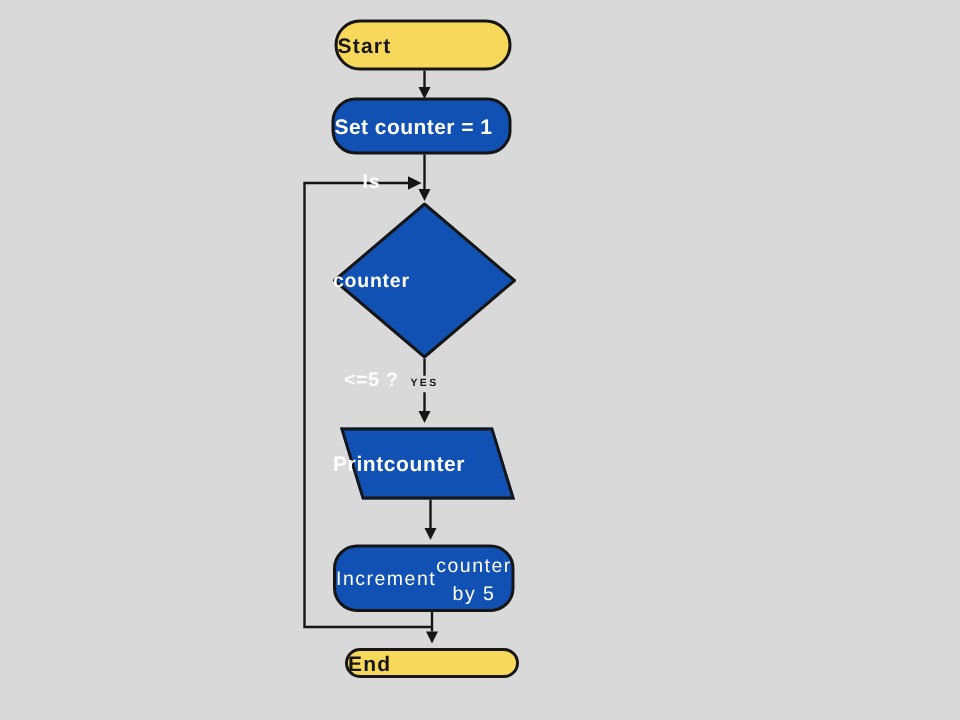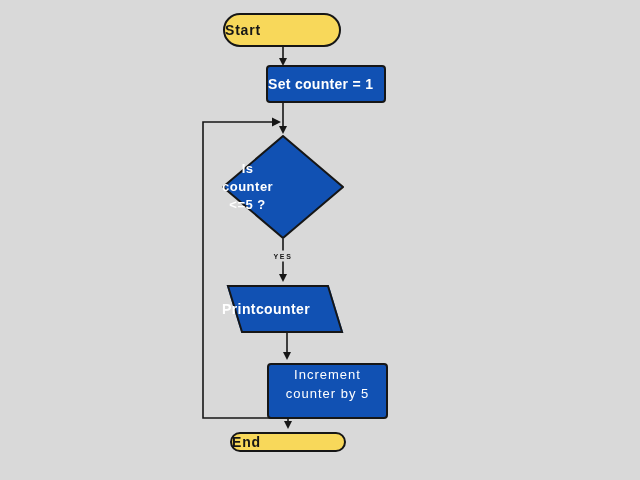--- a/index.html
+++ b/index.html
@@ -22,47 +22,47 @@
   .terminator{
     background:var(--yellow);
     border:2px solid var(--stroke);
     border-radius:17px;
     color:var(--dark-text);
     font-weight:bold;font-size:14px;letter-spacing:.8px;
   }
   .process{
     background:var(--blue);
     border:2px solid var(--stroke);
-    border-radius:4px;
+    border-radius:16px;
     color:var(--white-text);
-    font-weight:bold;font-size:14px;letter-spacing:.3px;margin-left:45px;
+    font-weight:bold;font-size:14px;letter-spacing:.3px;
   }
   .start{left:223px;top:13px;width:118px;height:34px;}
   .set-counter{left:221px;top:65px;width:120px;height:38px;}
   .diamond-wrap{left:222px;top:135px;width:122px;height:104px;}
   .diamond-svg{position:absolute;left:0;top:0;width:122px;height:104px;}
   .diamond-svg polygon{fill:var(--blue);stroke:var(--stroke);stroke-width:2;}
   .diamond-text{
     position:relative;z-index:2;color:var(--white-text);
-    font-weight:bold;font-size:13px;line-height:18px;letter-spacing:.5px;text-align:center;
+    font-weight:bold;font-size:13px;line-height:18px;letter-spacing:.5px;text-align:center;gap:48px;
   }
   .print-shape{
     position:absolute;left:234px;top:285px;width:102px;height:48px;
     background:var(--blue);border:2px solid var(--stroke);
     transform:skewX(17deg);
   }
   .print-text{
     left:222px;top:285px;width:122px;height:48px;
     color:var(--white-text);font-weight:bold;font-size:14px;line-height:20px;letter-spacing:.4px;
     flex-direction:row;
   }
   .increment{
-    left:222px;top:363px;width:121px;height:56px;
+    left:222px;top:363px;width:121px;height:45px;
     font-weight:normal;font-size:13px;line-height:19px;letter-spacing:1px;
-    flex-direction:column;
+    flex-direction:row;
   }
   .end{left:230px;top:432px;width:116px;height:20px;border-radius:16px;}
   .yes-label{
     position:absolute;left:283px;top:256px;transform:translate(-50%,-50%);
     background:var(--bg);padding:2px 3px;
     color:var(--dark-text);font-weight:bold;font-size:7px;letter-spacing:1.6px;
   }
   .title-box{
     position:absolute;left:378px;top:33px;width:227px;height:67px;
     background:var(--title-bg);border:2px solid var(--stroke);border-radius:10px;

